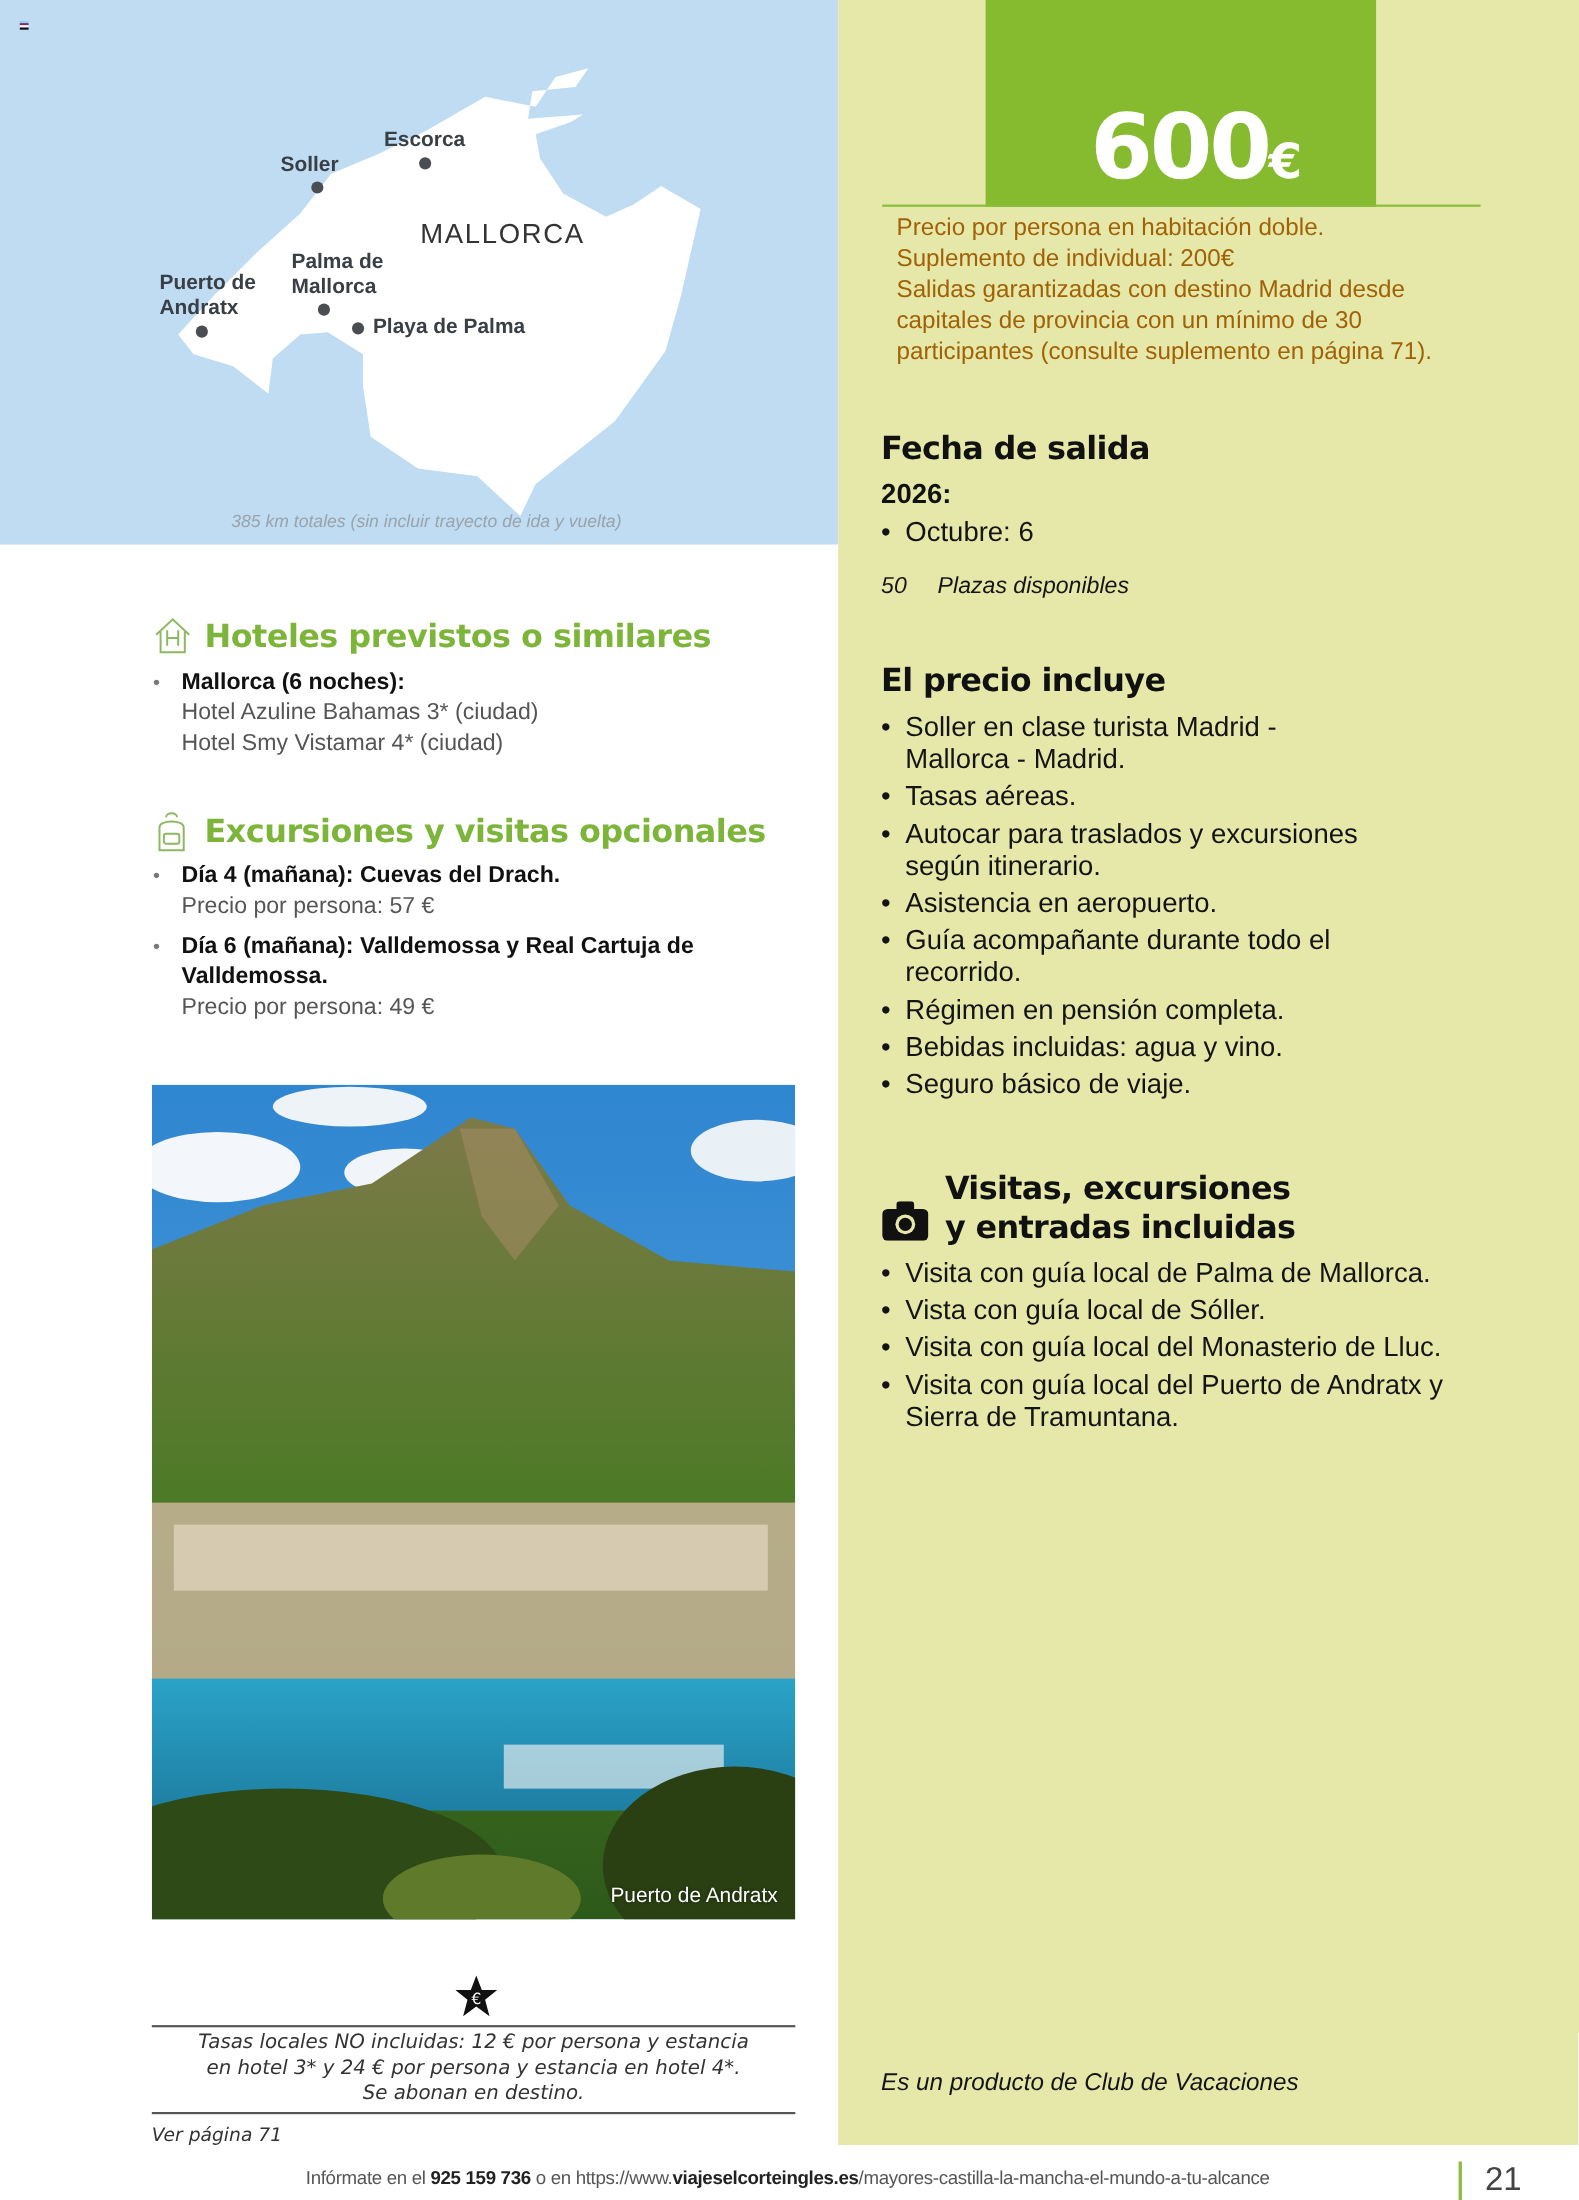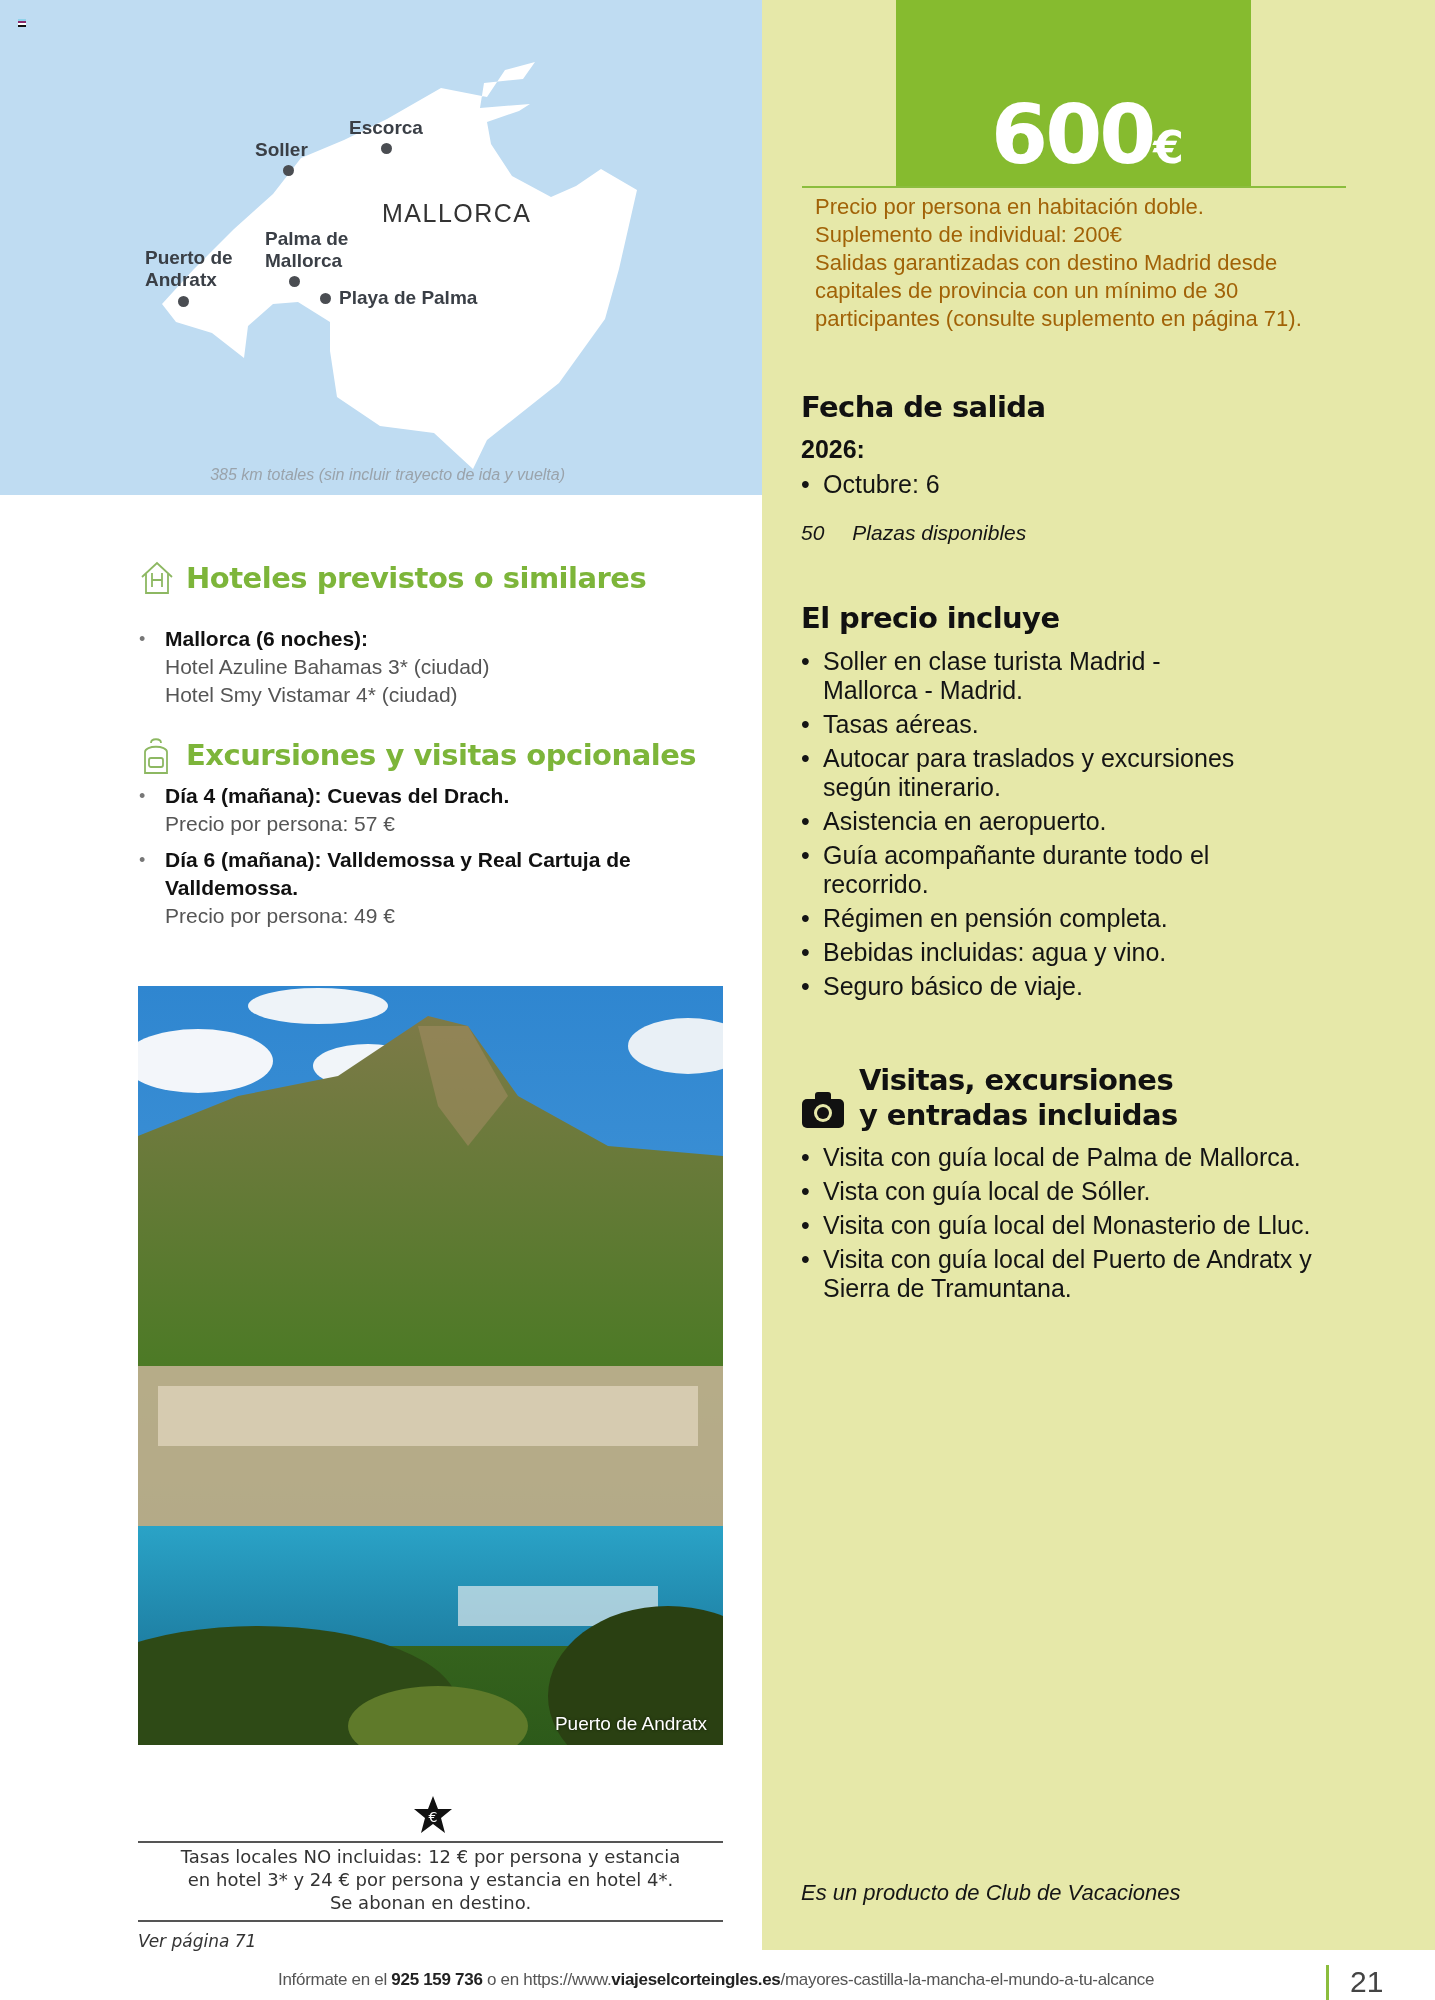--- a/index.html
+++ b/index.html
@@ -35,21 +35,21 @@
   ul.llist { list-style: none; }
   ul.llist li { position: relative; padding-left: 26px; font-size: 21px; line-height: 28px; margin-bottom: 8px; }
   ul.llist li::before { content: "\2022"; position: absolute; left: 0; top: 0; color: #777; font-size: 18px; }
   .strong { font-weight: bold; color: #111; display: block; }
   .soft { color: #555; display: block; }
 
   #photo { left: 138px; top: 986px; width: 585px; height: 759px; overflow: hidden; }
   #photo-caption { right: 16px; bottom: 10px; color: #fff; font-size: 19px; text-shadow: 0 0 3px rgba(0,0,0,.6); }
 
   .tax-rule { left: 138px; width: 585px; height: 2px; background: #555; }
-  #tax-text { left: 138px; top: 1845px; width: 585px; text-align: center; font-family: "DejaVu Sans", sans-serif; font-size: 18px; line-height: 23px; color: #333; }
+  #tax-text { left: 138px; top: 1845px; width: 585px; text-align: center; font-family: "DejaVu Sans", sans-serif; font-size: 18px; line-height: 23px; color: #333; font-style: italic; }
   #see-page { left: 138px; top: 1931px; font-family: "DejaVu Sans", sans-serif; font-style: italic; font-size: 17px; color: #333; }
 
   #footer { left: 278px; top: 1970px; font-size: 17px; color: #555; white-space: nowrap; letter-spacing: -0.3px; }
   #footer b { color: #222; }
   #footer-divider { left: 1326px; top: 1965px; width: 3px; height: 35px; background: #8bbd3d; }
   #page-num { left: 1350px; top: 1965px; font-size: 30px; color: #444; }
 </style>
 </head>
 <body>
 
@@ -145,21 +145,21 @@
 <div class="abs" style="left:801px;top:1880px;font-style:italic;font-size:22px;color:#151515">Es un producto de Club de Vacaciones</div>
 
 <div class="abs" style="left:139px;top:560px">
   <svg width="36" height="36" viewBox="0 0 36 36" fill="none" stroke="#8db862" stroke-width="1.8">
     <path d="M3 17 L18 3 L33 17"></path>
     <path d="M7 14 V33 H29 V14"></path>
     <path d="M13 13 V27 M23 13 V27 M13 20 H23"></path>
   </svg>
 </div>
 <div class="abs lh" style="left:186px;top:561px">Hoteles previstos o similares</div>
-<ul class="abs llist" style="left:139px;top:625px;width:560px">
+<ul class="abs llist" style="left:139px;top:606px;width:560px">
   <li>
     <span class="strong">Mallorca (6 noches):</span>
     <span class="soft">Hotel Azuline Bahamas 3* (ciudad)</span>
     <span class="soft">Hotel Smy Vistamar 4* (ciudad)</span>
   </li>
 </ul>
 
 <div class="abs" style="left:141px;top:736px">
   <svg width="30" height="40" viewBox="0 0 30 40" fill="none" stroke="#8db862" stroke-width="1.8">
     <path d="M10 7 C10 2 20 2 20 7"></path>

